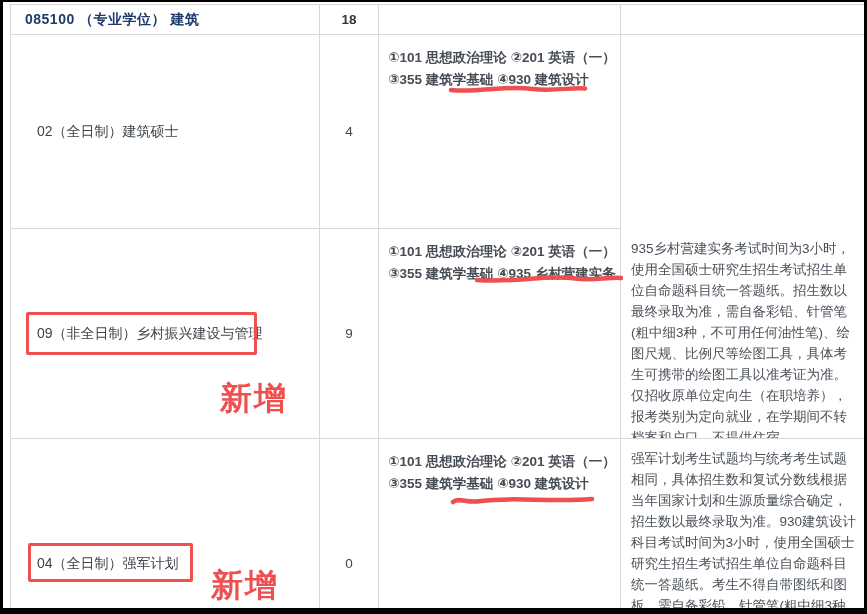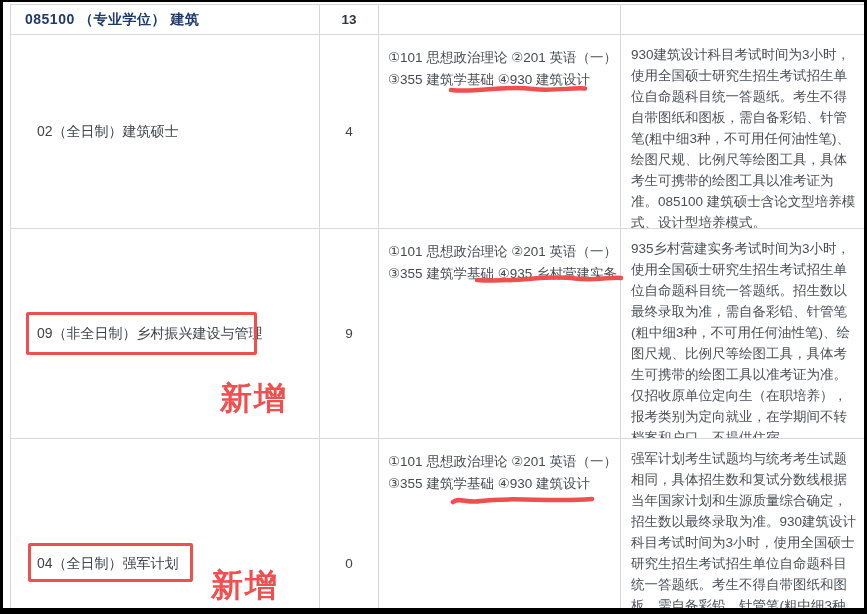--- a/index.html
+++ b/index.html
@@ -33,21 +33,21 @@
     padding-left:14px;color:#1d3a6b;font-weight:bold;letter-spacing:.5px;
   }
   .count{
     display:flex;align-items:center;justify-content:center;
     color:#3f454d;font-size:13.5px;
   }
   .tr.summary .count{color:#33363d;font-weight:600;}
   .exam{
     padding:12px 4px 0 9px;color:#464c54;font-size:13.5px;line-height:22px;
   }
-  .exam .line{white-space:nowrap;}
+  .exam .line{white-space:nowrap;font-weight:bold;}
   .remarks{
     padding:9px 6px 0 10px;color:#4a5058;font-size:13.5px;line-height:21px;
   }
 
   
   .anno{position:absolute;pointer-events:none;}
   .red-box{border:3px solid #ef4f4f;border-radius:2px;box-sizing:border-box;}
   .box-row3{left:23px;top:310px;width:231px;height:43px;}
   .box-row4{left:25px;top:541px;width:165px;height:39px;}
   .new-label{
@@ -63,33 +63,32 @@
 </style>
 </head>
 <body>
 
 <div class="page">
 
   <div class="table">
 
     <div class="tr summary r1">
       <div class="td c1 program">085100 （专业学位） 建筑</div>
-      <div class="td c2 count">13</div>
+      <div class="td c2 count">18</div>
       <div class="td c3"></div>
       <div class="td c4"></div>
     </div>
 
     <div class="tr r2">
       <div class="td c1 program">02（全日制）建筑硕士</div>
       <div class="td c2 count">4</div>
       <div class="td c3 exam">
         <div class="line">①101 思想政治理论 ②201 英语（一）</div>
         <div class="line">③355 建筑学基础 ④930 建筑设计</div>
       </div>
-      <div class="td c4 remarks">930建筑设计科目考试时间为3小时，使用全国硕士研究生招生考试招生单位自命题科目统一答题纸。考生不得自带图纸和图板，需自备彩铅、针管笔(粗中细3种，不可用任何油性笔)、绘图尺规、比例尺等绘图工具，具体考生可携带的绘图工具以准考证为准。085100 建筑硕士含论文型培养模式、设计型培养模式。</div>
     </div>
 
     <div class="tr r3">
       <div class="td c1 program">09（非全日制）乡村振兴建设与管理</div>
       <div class="td c2 count">9</div>
       <div class="td c3 exam">
         <div class="line">①101 思想政治理论 ②201 英语（一）</div>
         <div class="line">③355 建筑学基础 ④935 乡村营建实务</div>
       </div>
       <div class="td c4 remarks">935乡村营建实务考试时间为3小时，使用全国硕士研究生招生考试招生单位自命题科目统一答题纸。招生数以最终录取为准，需自备彩铅、针管笔(粗中细3种，不可用任何油性笔)、绘图尺规、比例尺等绘图工具，具体考生可携带的绘图工具以准考证为准。仅招收原单位定向生（在职培养），报考类别为定向就业，在学期间不转档案和户口，不提供住宿。</div>

